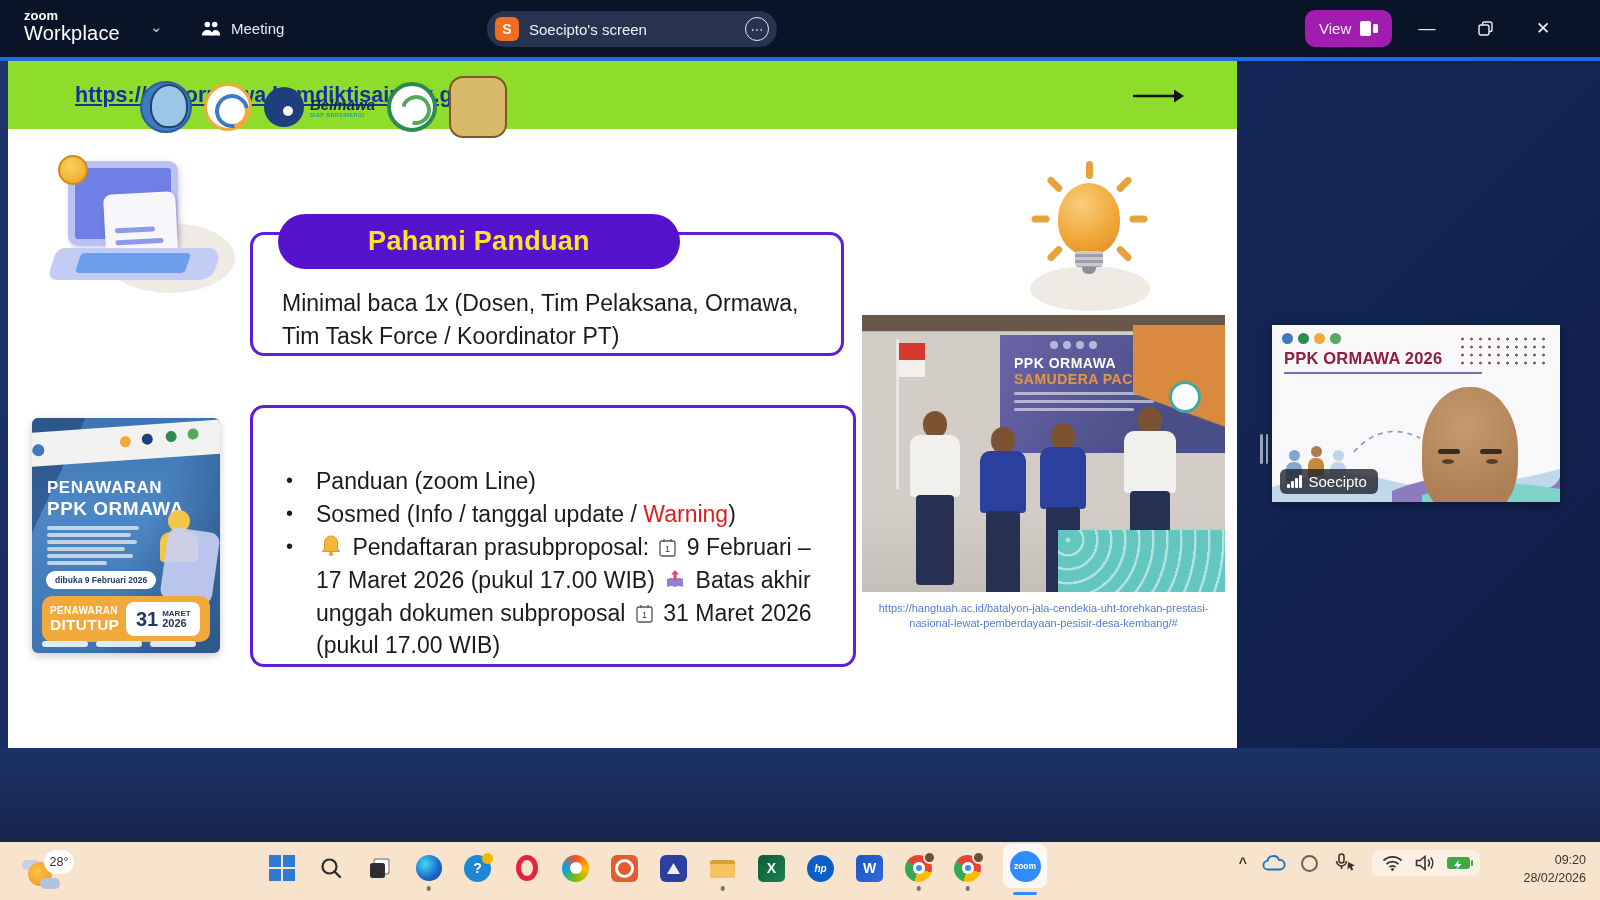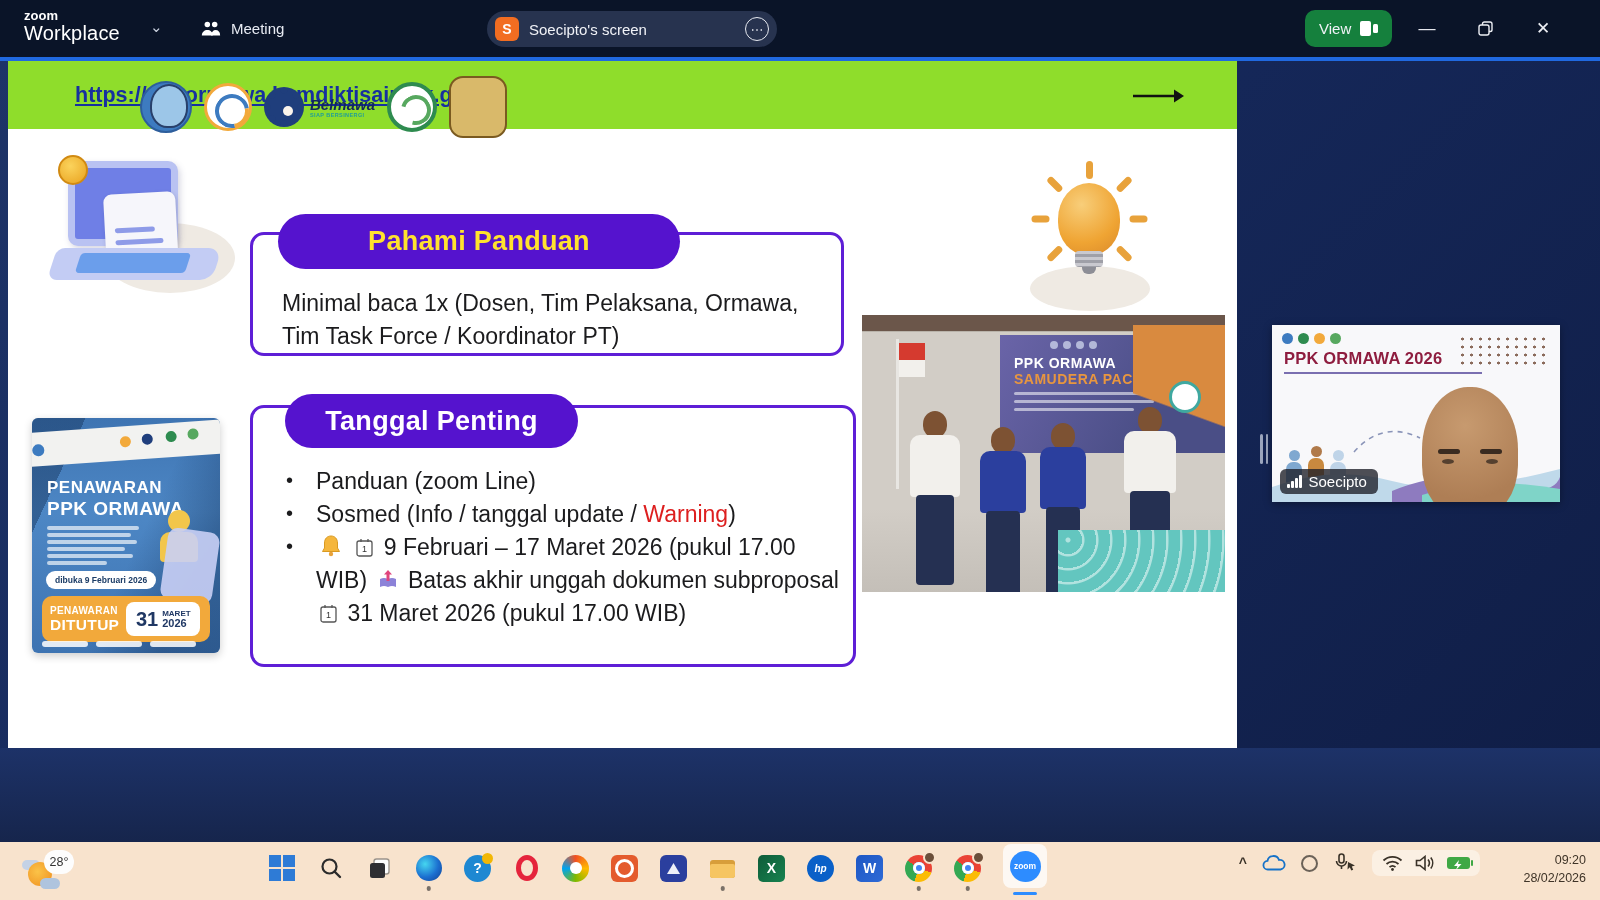--- a/index.html
+++ b/index.html
@@ -21,21 +21,21 @@
                          font-weight:700; font-size:14px; display:flex; align-items:center; justify-content:center; }
   #screen-tab .s-name { font-size:15px; color:#F0F2F7; flex:1; }
   #screen-tab .ellipsis { width:24px; height:24px; border:1.6px solid #E6E9F0; border-radius:50%;
                           color:#E6E9F0; font-size:13px; display:flex; align-items:center; justify-content:center; }
   #rec-cluster { left:1058px; top:10px; height:37px; background:#151F38; border-radius:10px;
                  display:flex; align-items:center; gap:10px; padding:0 12px; }
   #rec-cluster .rec-txt { font-size:15px; color:#F0F2F7; }
   .mini-btn { width:24px; height:22px; background:#39415A; border-radius:6px; display:flex; align-items:center; justify-content:center; gap:2.5px; }
   .mini-btn .bar { width:2.5px; height:10px; background:#fff; border-radius:1px; }
   .mini-btn .sq { width:8px; height:8px; background:#fff; border-radius:2px; }
-  #view-cluster { left:1305px; top:10px; height:37px; background:#15803d; border-radius:10px;
+  #view-cluster { left:1305px; top:10px; height:37px; background:#a21caf; border-radius:10px;
                   display:flex; align-items:center; gap:9px; padding:10px 14px; font-size:15px; color:#F0F2F7; }
   .view-ic { position:relative; width:18px; height:15px; }
   .view-ic .a { position:absolute; left:0; top:0; width:11px; height:15px; background:#fff; border-radius:2px; }
   .view-ic .b { position:absolute; left:13px; top:3px; width:5px; height:9px; background:#fff; border-radius:1.5px; }
   .win-btn { top:0; height:57px; width:58px; display:flex; align-items:center; justify-content:center; color:#EDEFF4; font-size:17px; }
 
   
   #main-bg { left:0; top:57px; width:1600px; height:691px; background:linear-gradient(135deg,#1E3468 0%,#16295C 45%,#101E47 100%); }
   #accent-line { left:0; top:57px; width:1600px; height:4px; background:#2069E0; }
 
@@ -312,38 +312,38 @@
       <div class="glass"></div>
         <div class="cap"></div>
         <div class="tip"></div>
     </div>
 
     <div id="box1" class="abs pbox"></div>
     <div id="box1-pill" class="abs">Pahami Panduan</div>
     <div id="box1-body" class="abs">Minimal baca 1x (Dosen, Tim Pelaksana, Ormawa, Tim Task Force / Koordinator PT)</div>
 
     <div id="box2" class="abs pbox"></div>
-    <div id="box2-pill" class="abs">Tanggal Penting</div>
 
     <div id="bullets" class="abs">
       <div class="bullet">
         <span class="dot">•</span>
         <span class="btxt">Panduan (zoom Line)</span>
       </div>
       <div class="bullet">
         <span class="dot">•</span>
         <span class="btxt"><span>Sosmed (Info / tanggal update / </span><span class="warning">Warning</span><span>)</span></span>
       </div>
       <div class="bullet">
         <span class="dot">•</span>
         <span class="btxt">
           <svg class="inline-ic" width="22" height="23" viewBox="0 0 22 23">
             <path d="M11 2c4 0 6.5 3 6.5 7v5l2 3.5H2.5L4.5 14V9C4.5 5 7 2 11 2z" fill="#F5B63C" stroke="#D99A22" stroke-width="1"></path>
             <circle cx="11" cy="20" r="2.2" fill="#E8A23B"></circle>
           </svg>
+          <span>Pendaftaran prasubproposal:</span>
           <svg class="inline-ic" width="17" height="19" viewBox="0 0 17 19">
             <rect x="1" y="3" width="15" height="15" rx="2" fill="#fff" stroke="#555" stroke-width="1.3"></rect>
             <line x1="5" y1="1" x2="5" y2="4" stroke="#555" stroke-width="1.3"></line>
               <line x1="12" y1="1" x2="12" y2="4" stroke="#555" stroke-width="1.3"></line>
             <text x="8.5" y="14" font-size="9" text-anchor="middle" fill="#333">1</text>
           </svg>
           <span>9 Februari – 17 Maret 2026 (pukul 17.00 WIB)</span>
           <svg class="inline-ic" width="20" height="20" viewBox="0 0 20 20">
             <path d="M2 9c3-1.5 5-1.5 8 0 3-1.5 5-1.5 8 0v8c-3-1.5-5-1.5-8 0-3-1.5-5-1.5-8 0z" fill="#8C82D8"></path>
             <rect x="8.5" y="4" width="3" height="7" fill="#E0447C"></rect>
@@ -442,20 +442,21 @@
           <div class="torso" style="background:#2B3F9E;"></div>
           <div class="legs"></div>
       </div>
       <div class="person" style="left:262px; top:92px; width:52px; height:186px;">
         <div class="head"></div>
           <div class="torso" style="background:#F2F0EC;"></div>
           <div class="legs"></div>
       </div>
       <div class="cloth"></div>
     </div>
+    <div id="photo-caption" class="abs">https://hangtuah.ac.id/batalyon-jala-cendekia-uht-torehkan-prestasi-nasional-lewat-pemberdayaan-pesisir-desa-kembang/#</div>
 
     <div id="footer-bar">
       <span id="footer-link">https://ppkormawa.kemdiktisaintek.go.id/</span>
       <svg id="footer-arrow" width="54" height="18" viewBox="0 0 54 18">
         <line x1="2" y1="9" x2="44" y2="9" stroke="#111" stroke-width="2.6"></line>
         <polygon points="43,2.5 53,9 43,15.5" fill="#111"></polygon>
       </svg>
     </div>
   </div>
 

